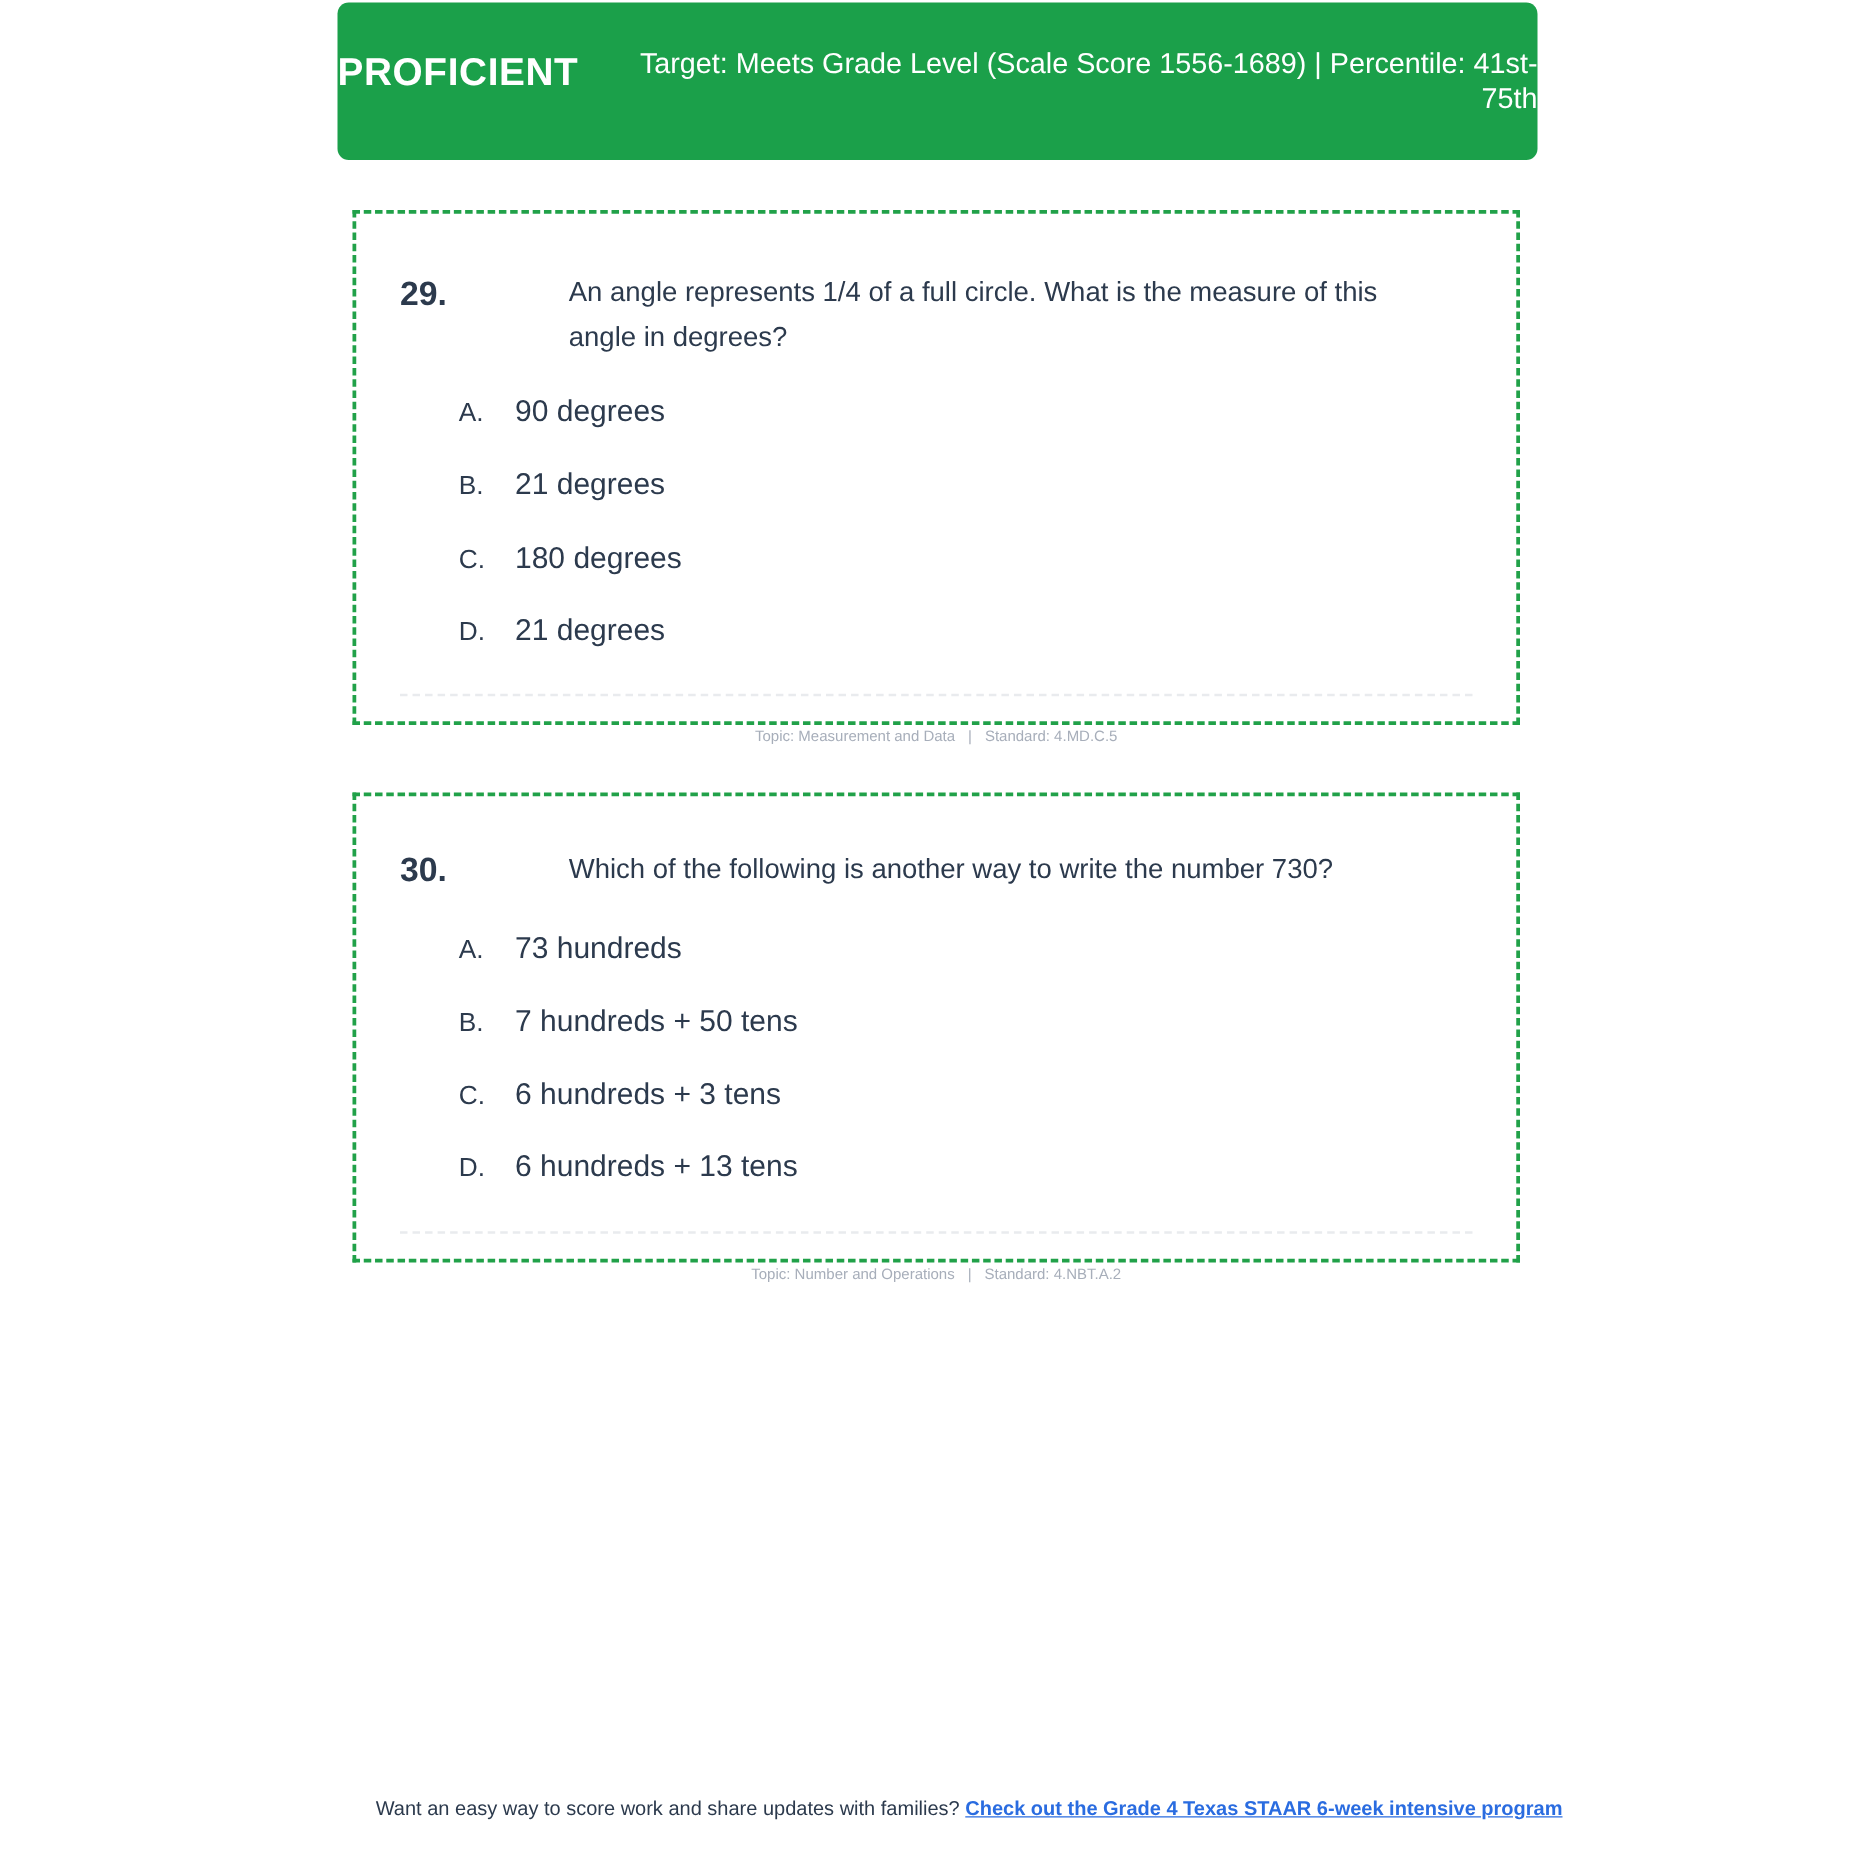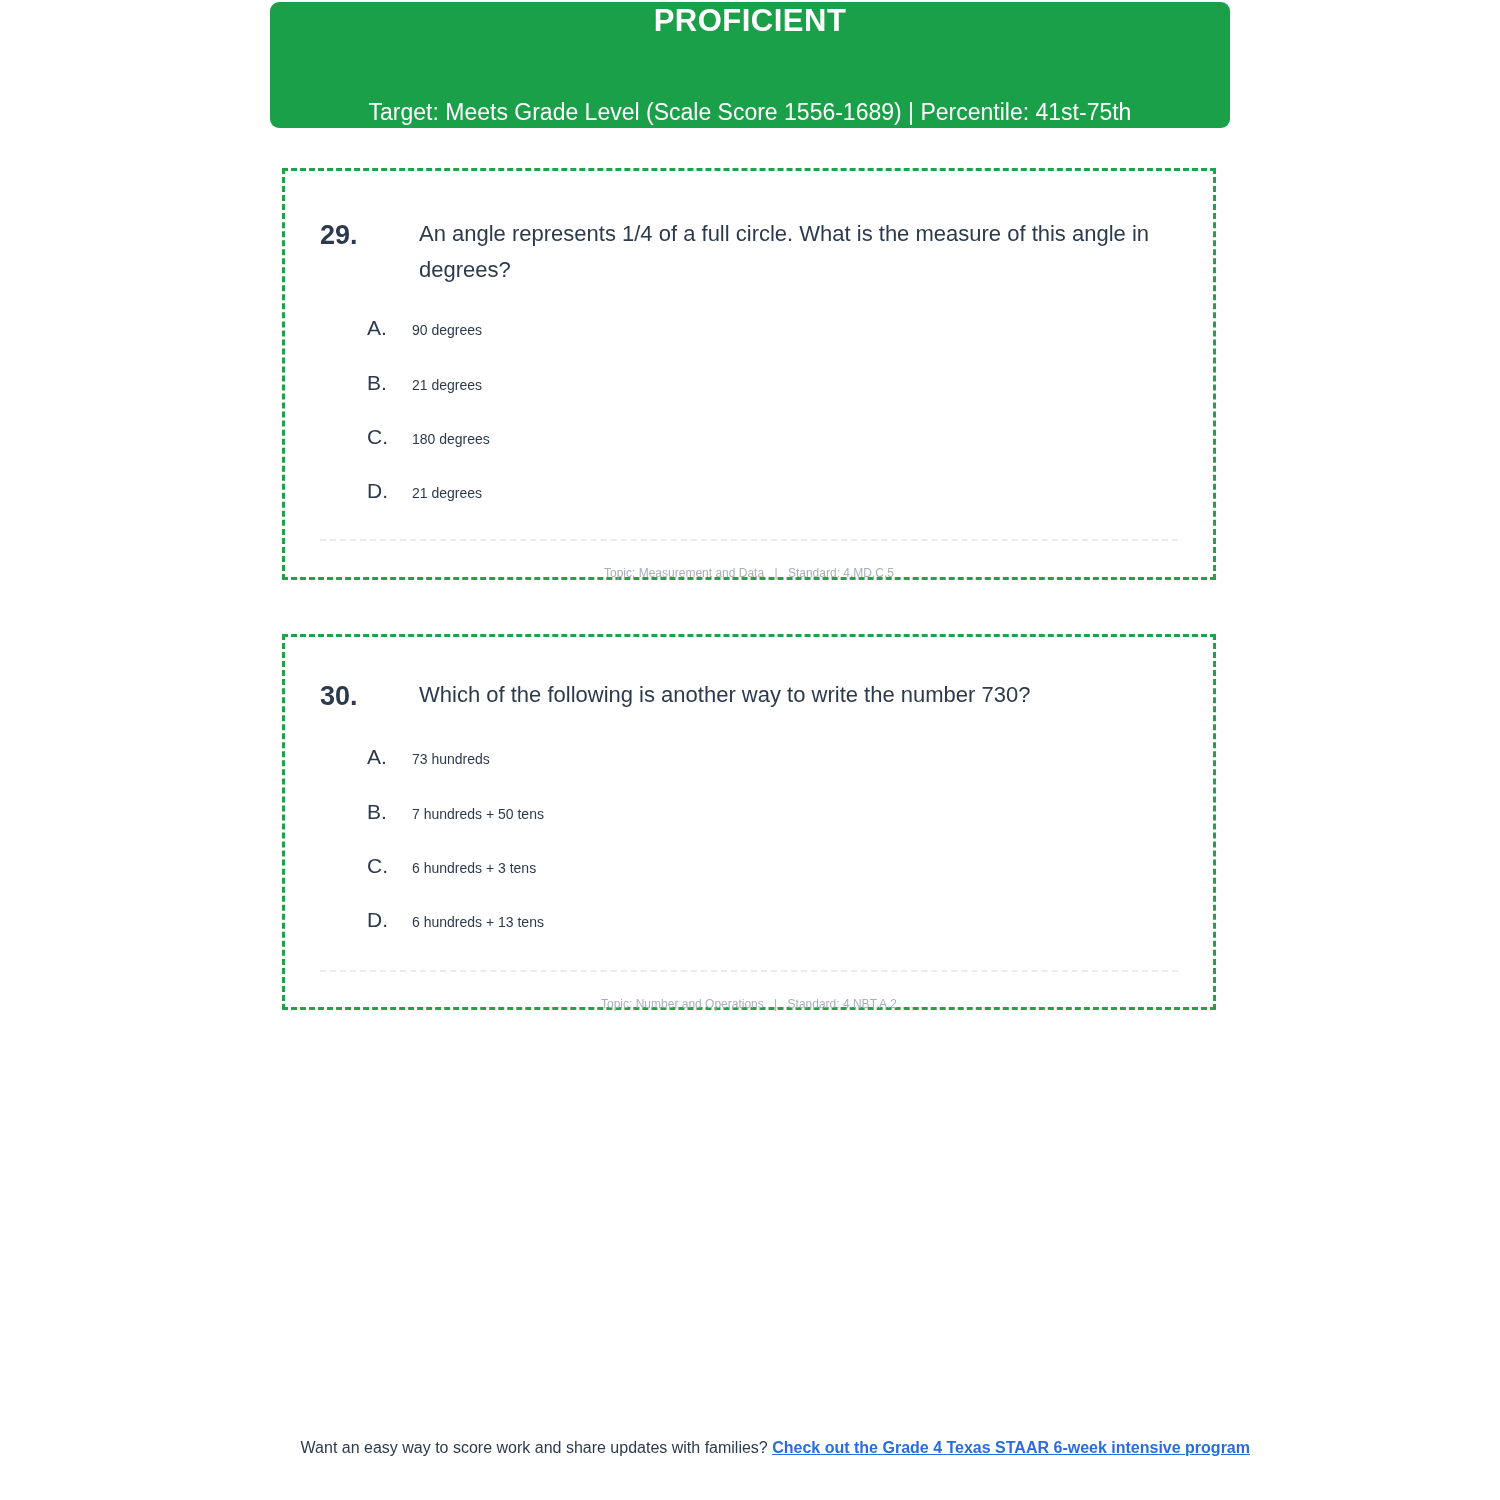--- a/index.html
+++ b/index.html
@@ -27,21 +27,21 @@
   .banner {
     position: absolute;
     left: 270px;
     top: 2px;
     width: 960px;
     height: 126px;
     background: #1ba04a;
     border-radius: 9px;
     box-sizing: border-box;
     display: flex;
-    flex-direction: column;
+    flex-direction: row;
     align-items: center;
     justify-content: center;
     gap: 47px;
   }
   .banner-title {
     color: #ffffff;
     font-size: 31px;
     font-weight: bold;
     letter-spacing: 0.5px;
     line-height: 1.1;
@@ -66,20 +66,21 @@
     background: #ffffff;
   }
   #card-0 { top: 168px; height: 412px; }
   #card-1 { top: 634px; height: 376px; }
 
   .q-row {
     display: flex;
     align-items: flex-start;
     padding-left: 35px;
     padding-right: 60px;
+    gap: 36px;
   }
   #card-0 .q-row { padding-top: 45px; }
   #card-1 .q-row { padding-top: 40px; }
 
   .q-num {
     font-size: 27px;
     font-weight: bold;
     color: #2c3a4d;
     min-width: 88px;
     flex: 0 0 88px;
@@ -108,21 +109,21 @@
   }
   .option:last-child { margin-bottom: 0; }
   .opt-letter {
     font-size: 21px;
     color: #2c3a4d;
     flex: 0 0 45px;
     min-width: 45px;
     line-height: 1.3;
   }
   .opt-text {
-    font-size: 14px;
+    font-size: 24px;
     color: #2c3a4d;
     line-height: 1.3;
   }
 
   .card-divider {
     margin: 0 35px;
     border-top: 2px dashed #e9ebee;
   }
   #card-0 .card-divider { margin-top: 35px; }
   #card-1 .card-divider { margin-top: 36px; }

